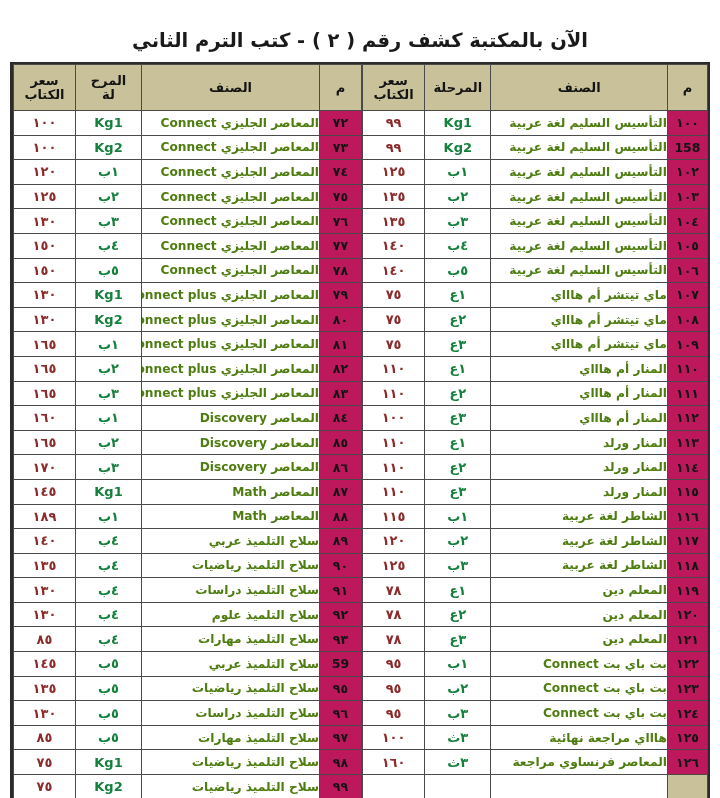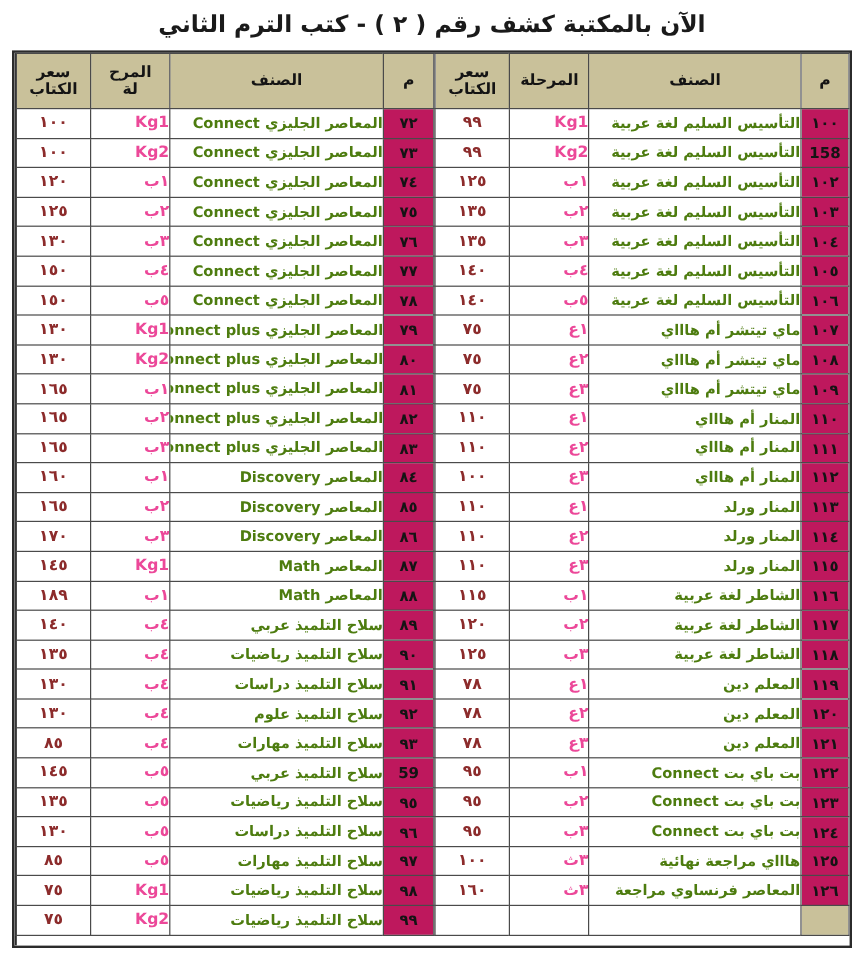--- a/index.html
+++ b/index.html
@@ -26,20 +26,21 @@
   }
 
   
   .title-bar {
     height: 42px;
     display: flex;
     align-items: center;
     justify-content: center;
     padding: 0 14px;
     box-sizing: border-box;
+    margin-top: 20px;
   }
   .title-text {
     font-size: 19.5px;
     font-weight: bold;
     color: #1a1a1a;
     letter-spacing: 0px;
     white-space: nowrap;
     text-align: center;
     line-height: 1.1;
   }
@@ -122,24 +123,24 @@
     text-align: right;
     font-size: 12.2px;
     font-weight: bold;
     color: #4d7c0f;
     padding-right: 5px;
     vertical-align: middle;
     direction: rtl;
   }
   td.c-stage {
     background: #ffffff;
-    text-align: right;
+    text-align: center;
     font-size: 13px;
     font-weight: bold;
-    color: #ec4899;
+    color: #15803d;
     vertical-align: middle;
   }
   td.c-price {
     background: #ffffff;
     text-align: center;
     font-size: 13px;
     font-weight: bold;
     color: #8c2b2b;
     vertical-align: middle;
     letter-spacing: 1px;

